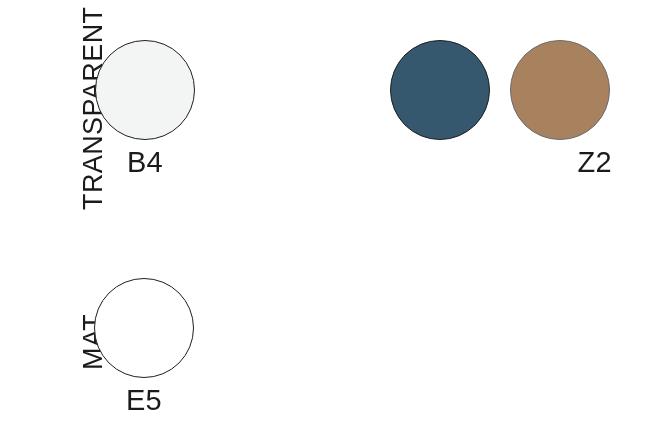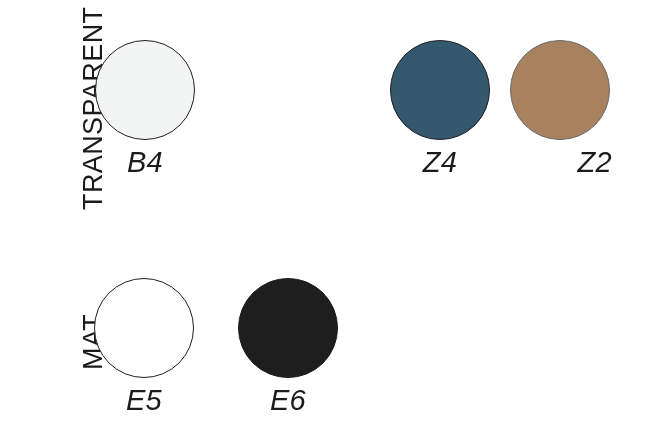--- a/index.html
+++ b/index.html
@@ -52,21 +52,20 @@
   }
   .swatch-group[data-group="mat"] .category-label {
     transform: translate(78px, 100px) rotate(-90deg);
   }
 
   
   .swatch {
     position: absolute;
     width: 104px;
     text-align: center;
-    font-style: italic;
   }
   .swatch-circle {
     width: 100px;
     height: 100px;
     border-radius: 50%;
     box-sizing: border-box;
     margin: 0 auto;
     display: block;
   }
   .swatch-name {
@@ -100,39 +99,34 @@
     <span class="category-label">TRANSPARENT</span>
 
     <div class="swatch" data-slot="0">
       <span class="swatch-circle" style="background: rgb(243, 244, 244); border-color: rgb(31, 31, 31); border-style: solid; border-width: 1.6px;"></span>
       <span class="swatch-name">B4</span>
     </div>
 
 
     <div class="swatch" data-slot="2">
       <span class="swatch-circle" style="background: rgb(53, 88, 110); border-color: rgb(31, 31, 31); border-style: solid; border-width: 1.6px;"></span>
-      <span class="swatch-name">Z4</span>
     </div>
 
     <div class="swatch" data-slot="3">
       <span class="swatch-circle" style="background: rgb(168, 130, 94); border-color: rgb(107, 107, 107); border-style: solid; border-width: 1.6px;"></span>
       <span class="swatch-name">Z2</span>
     </div>
 
   </div>
 
   <div class="swatch-group" data-group="mat">
 
     <span class="category-label">MAT</span>
 
     <div class="swatch" data-slot="0">
       <span class="swatch-circle" style="background: rgb(255, 255, 255); border-color: rgb(31, 31, 31); border-style: solid; border-width: 1.3px;"></span>
       <span class="swatch-name">E5</span>
     </div>
 
-    <div class="swatch" data-slot="1">
-      <span class="swatch-circle" style="background: rgb(30, 30, 30); border-color: rgb(30, 30, 30); border-style: solid; border-width: 1.3px;"></span>
-      <span class="swatch-name">E6</span>
-    </div>
 
   </div>
 
 </div>
 
 </body></html>

